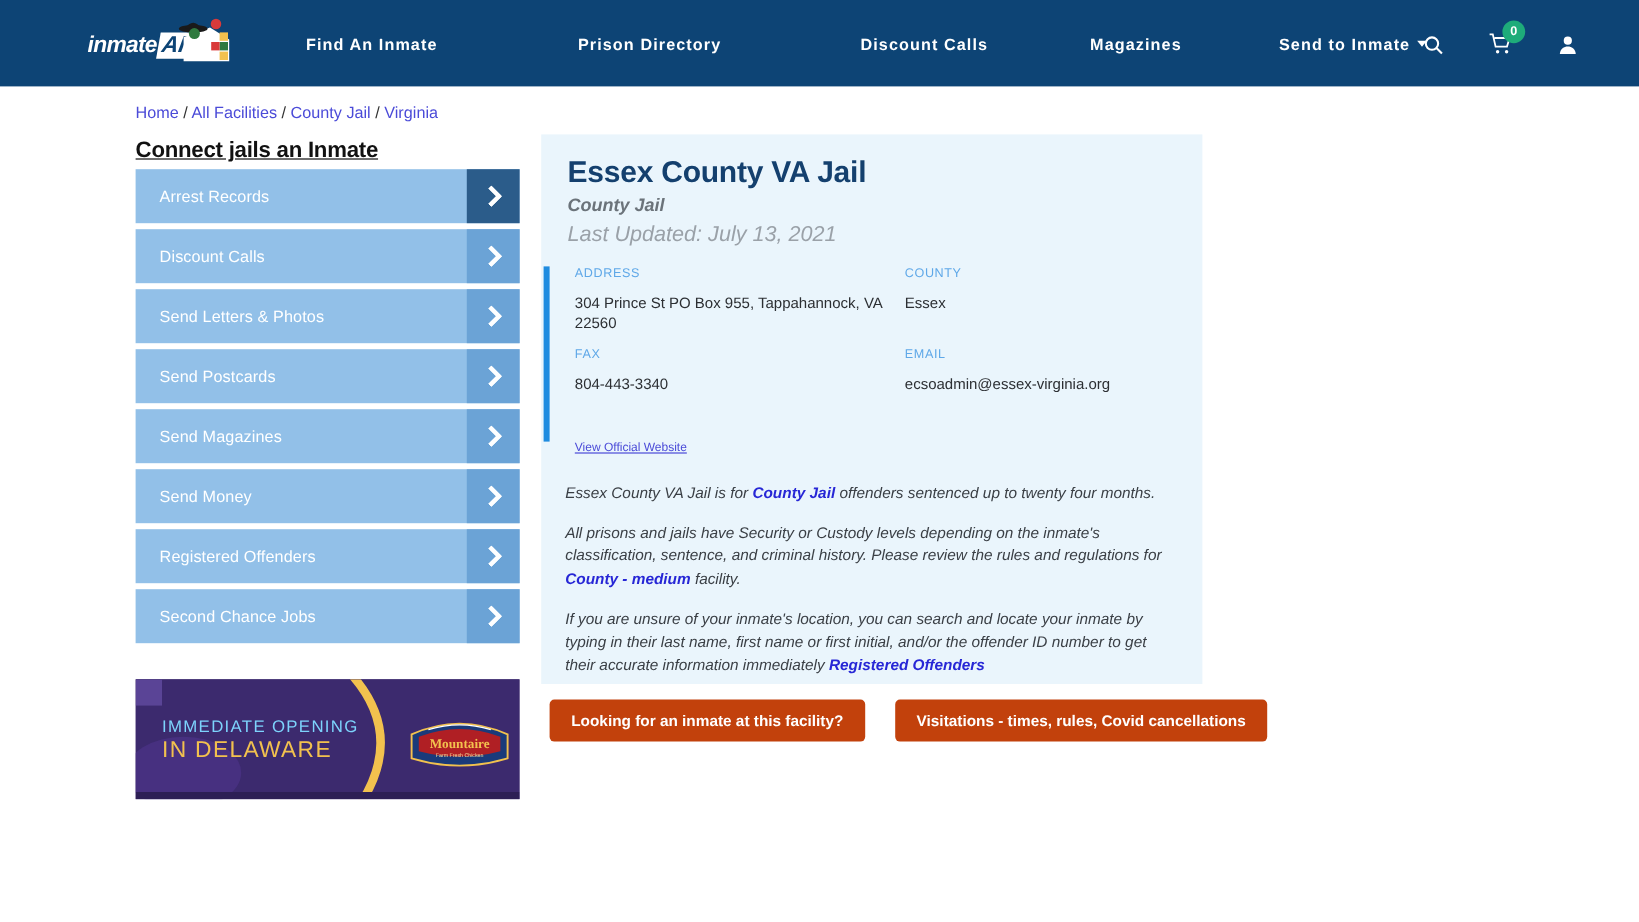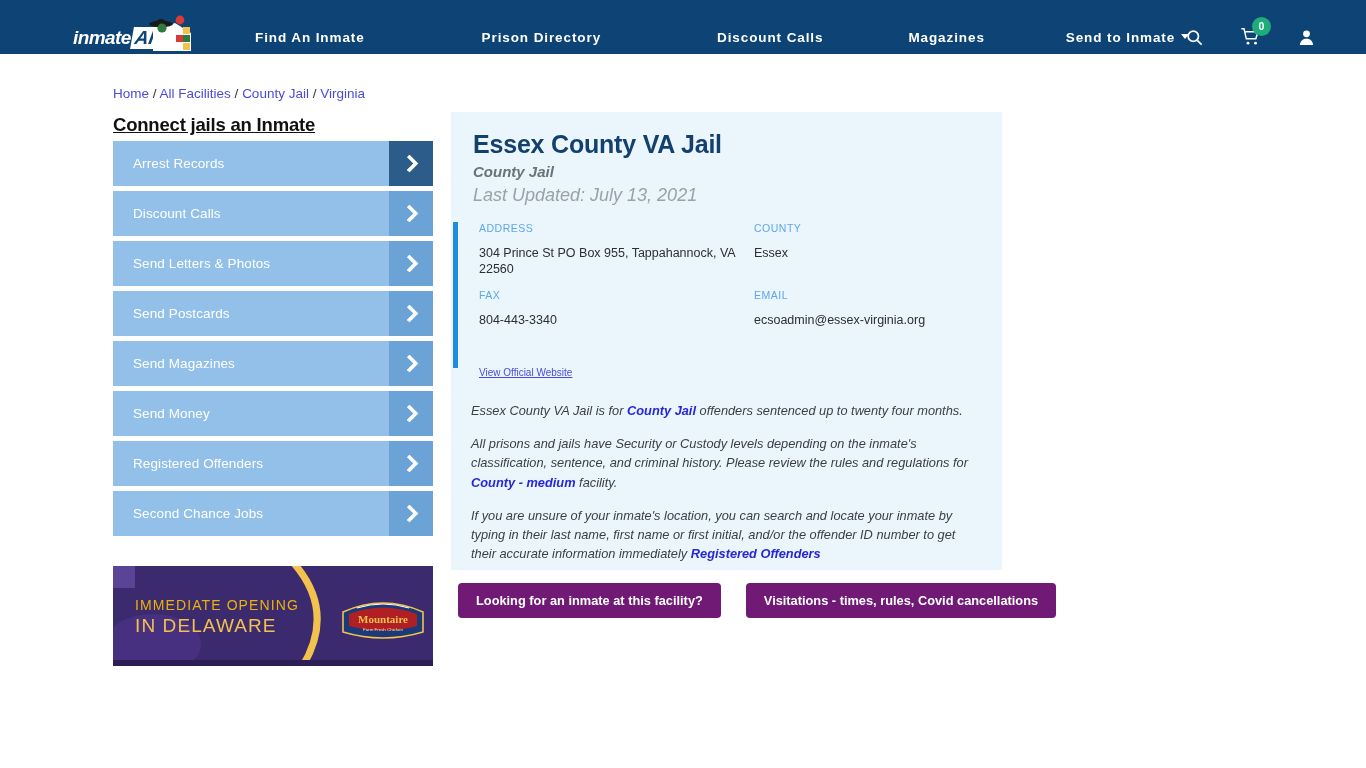--- a/index.html
+++ b/index.html
@@ -7,21 +7,21 @@
     margin: 0; padding: 0;
     width: 1366px; height: 768px;
     background: #ffffff;
     font-family: "Liberation Sans", sans-serif;
     overflow: hidden;
   }
 
   
   .topbar {
     position: absolute; left: 0; top: 0;
-    width: 1366px; height: 54px;
+    width: 1366px; height: 72px;
     background: #0d4475;
     display: flex; align-items: center;
   }
   .logo {
     position: absolute; left: 73px; top: 20px;
     width: 120px; height: 36px;
     display: flex; align-items: center;
   }
   .logo-word {
     font-size: 19px; font-weight: bold; color: #ffffff;
@@ -112,21 +112,21 @@
     border-radius: 1px;
   }
 
   
   .ad {
     position: absolute; left: 113px; top: 566px;
     width: 320px; height: 100px; overflow: hidden;
     background: #3c2a6e; cursor: pointer;
   }
   .ad-inner { position:absolute; inset:0; }
-  .ad-l1 { position:absolute; left:22px; top:31px; color:#eab308;
+  .ad-l1 { position:absolute; left:22px; top:31px; color:#7dd3fc;
            font-size:14px; letter-spacing:1.1px; }
   .ad-l2 { position:absolute; left:22px; top:49px; color:#f2c14e;
            font-size:19px; letter-spacing:1.1px; }
   .ad-logo {
     position:absolute; left:222px; top:26px; width:96px; height:48px;
   }
 
   
   .card {
     position: absolute; left: 451px; top: 112px;
@@ -165,21 +165,21 @@
   .para { font-size: 12.8px; font-style: italic; color: #3a3f45;
           line-height: 1.50; margin-bottom: 14px; }
   .para b, .para .lnk {
     color: #2727d6; font-weight: bold; font-style: italic;
     text-decoration: none; cursor: pointer;
   }
 
   .green-row { position: absolute; left: 458px; top: 583px;
                display: flex; }
   .gbtn {
-    background: #701a75; color: #ffffff; font-size: 12.8px;
+    background: #c2410c; color: #ffffff; font-size: 12.8px;
     font-weight: bold; border-radius: 4px; border: none;
     padding: 0 18px; height: 35px; cursor: pointer;
     font-family: "Liberation Sans", sans-serif;
     display:flex; align-items:center;
   }
   .gbtn.second { margin-left: 25px; }
 </style>
 </head>
 <body>
 

